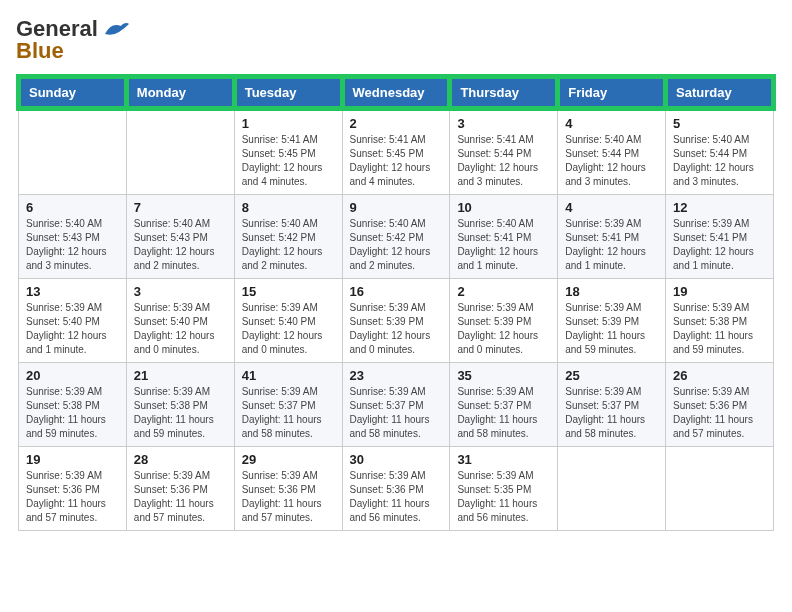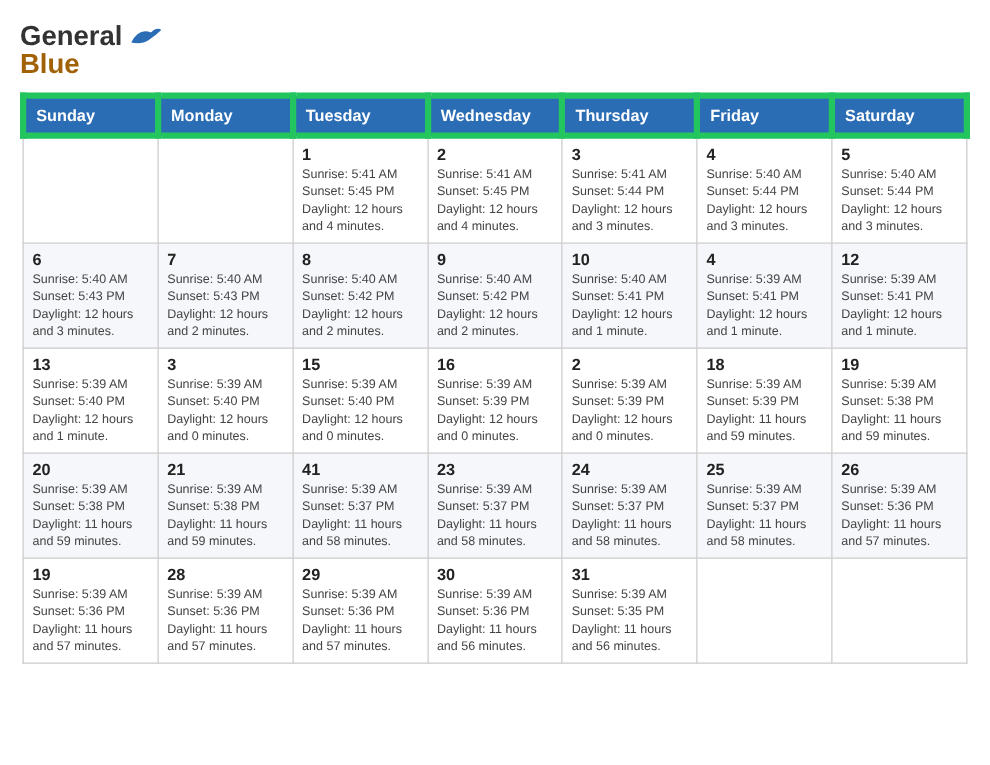--- a/index.html
+++ b/index.html
@@ -272,21 +272,21 @@
 and 58 minutes.</div>
         </td>
         <td>
           <span class="day-num">23</span>
           <div class="day-info" style="white-space: pre-line;">Sunrise: 5:39 AM
 Sunset: 5:37 PM
 Daylight: 11 hours
 and 58 minutes.</div>
         </td>
         <td>
-          <span class="day-num">24</span>
+          <span class="day-num">35</span>
           <div class="day-info" style="white-space: pre-line;">Sunrise: 5:39 AM
 Sunset: 5:37 PM
 Daylight: 11 hours
 and 58 minutes.</div>
         </td>
         <td>
           <span class="day-num">25</span>
           <div class="day-info" style="white-space: pre-line;">Sunrise: 5:39 AM
 Sunset: 5:37 PM
 Daylight: 11 hours

